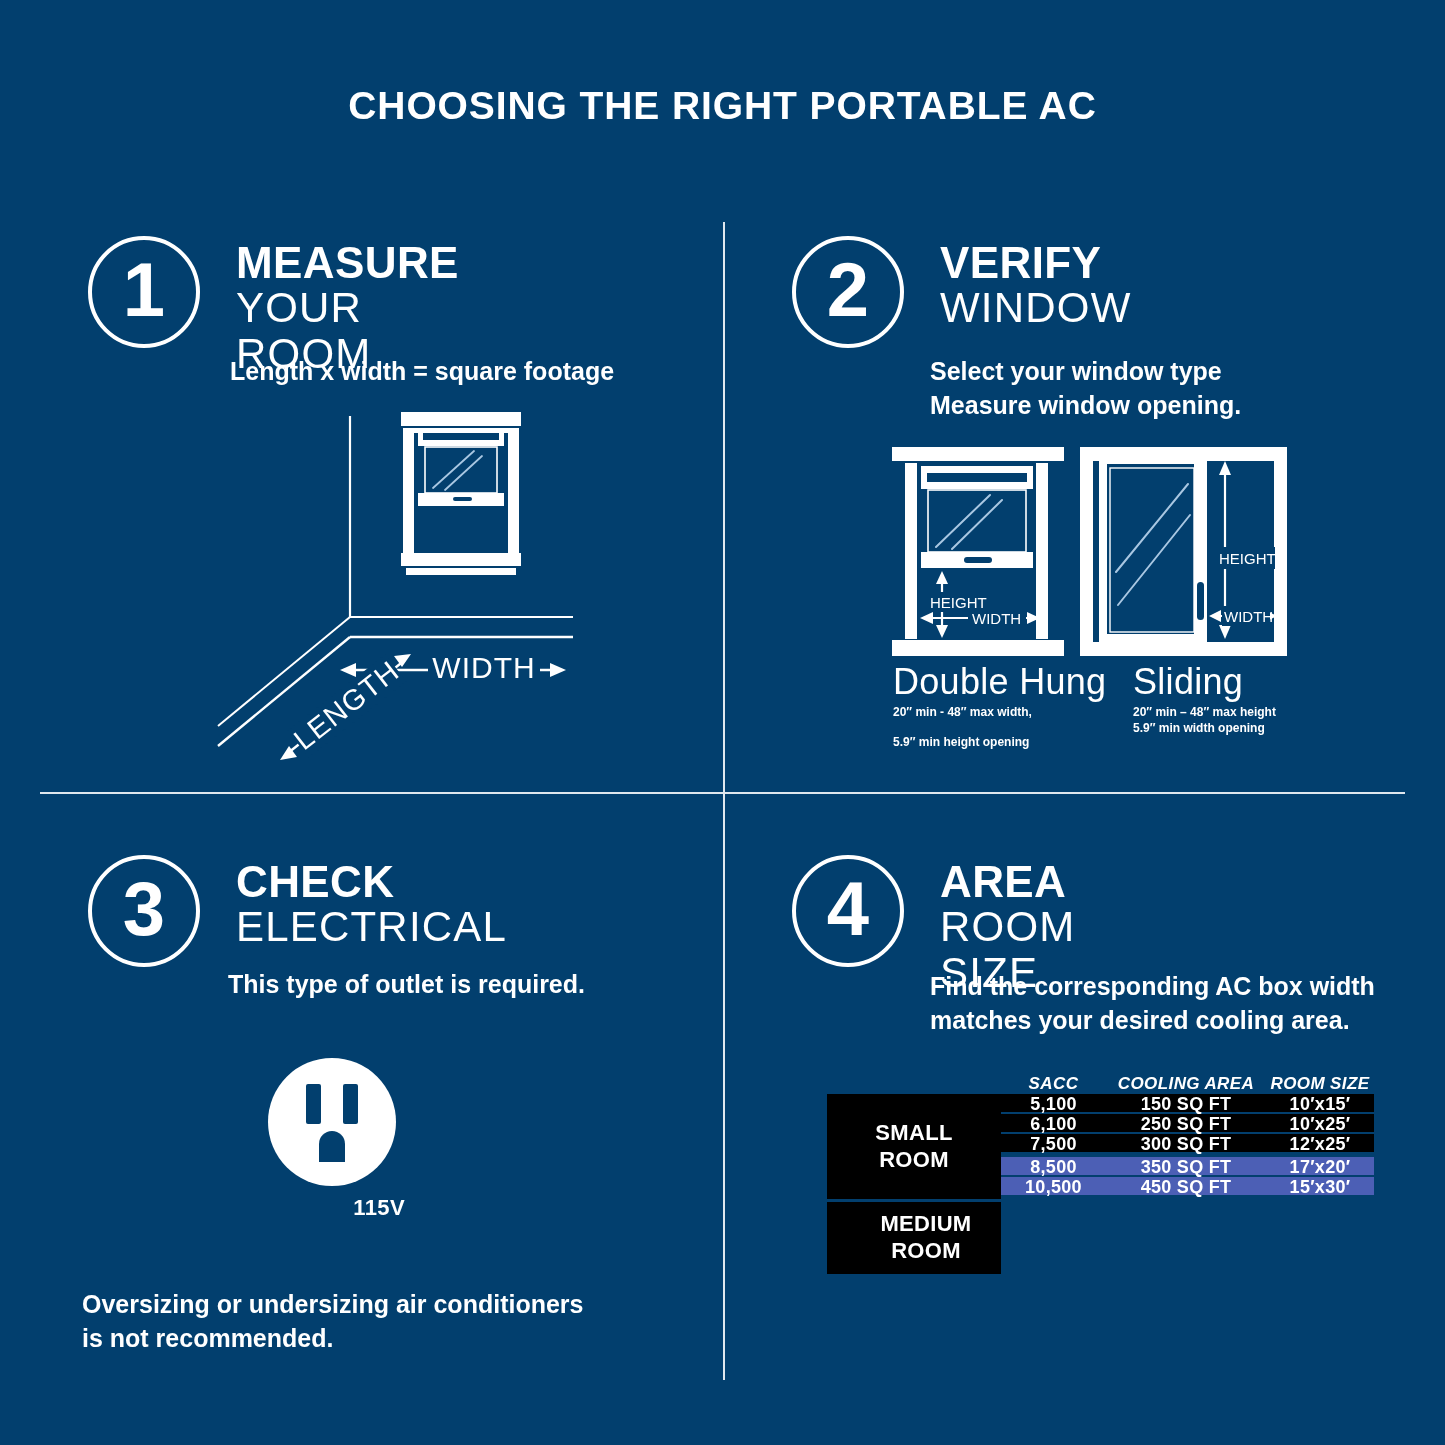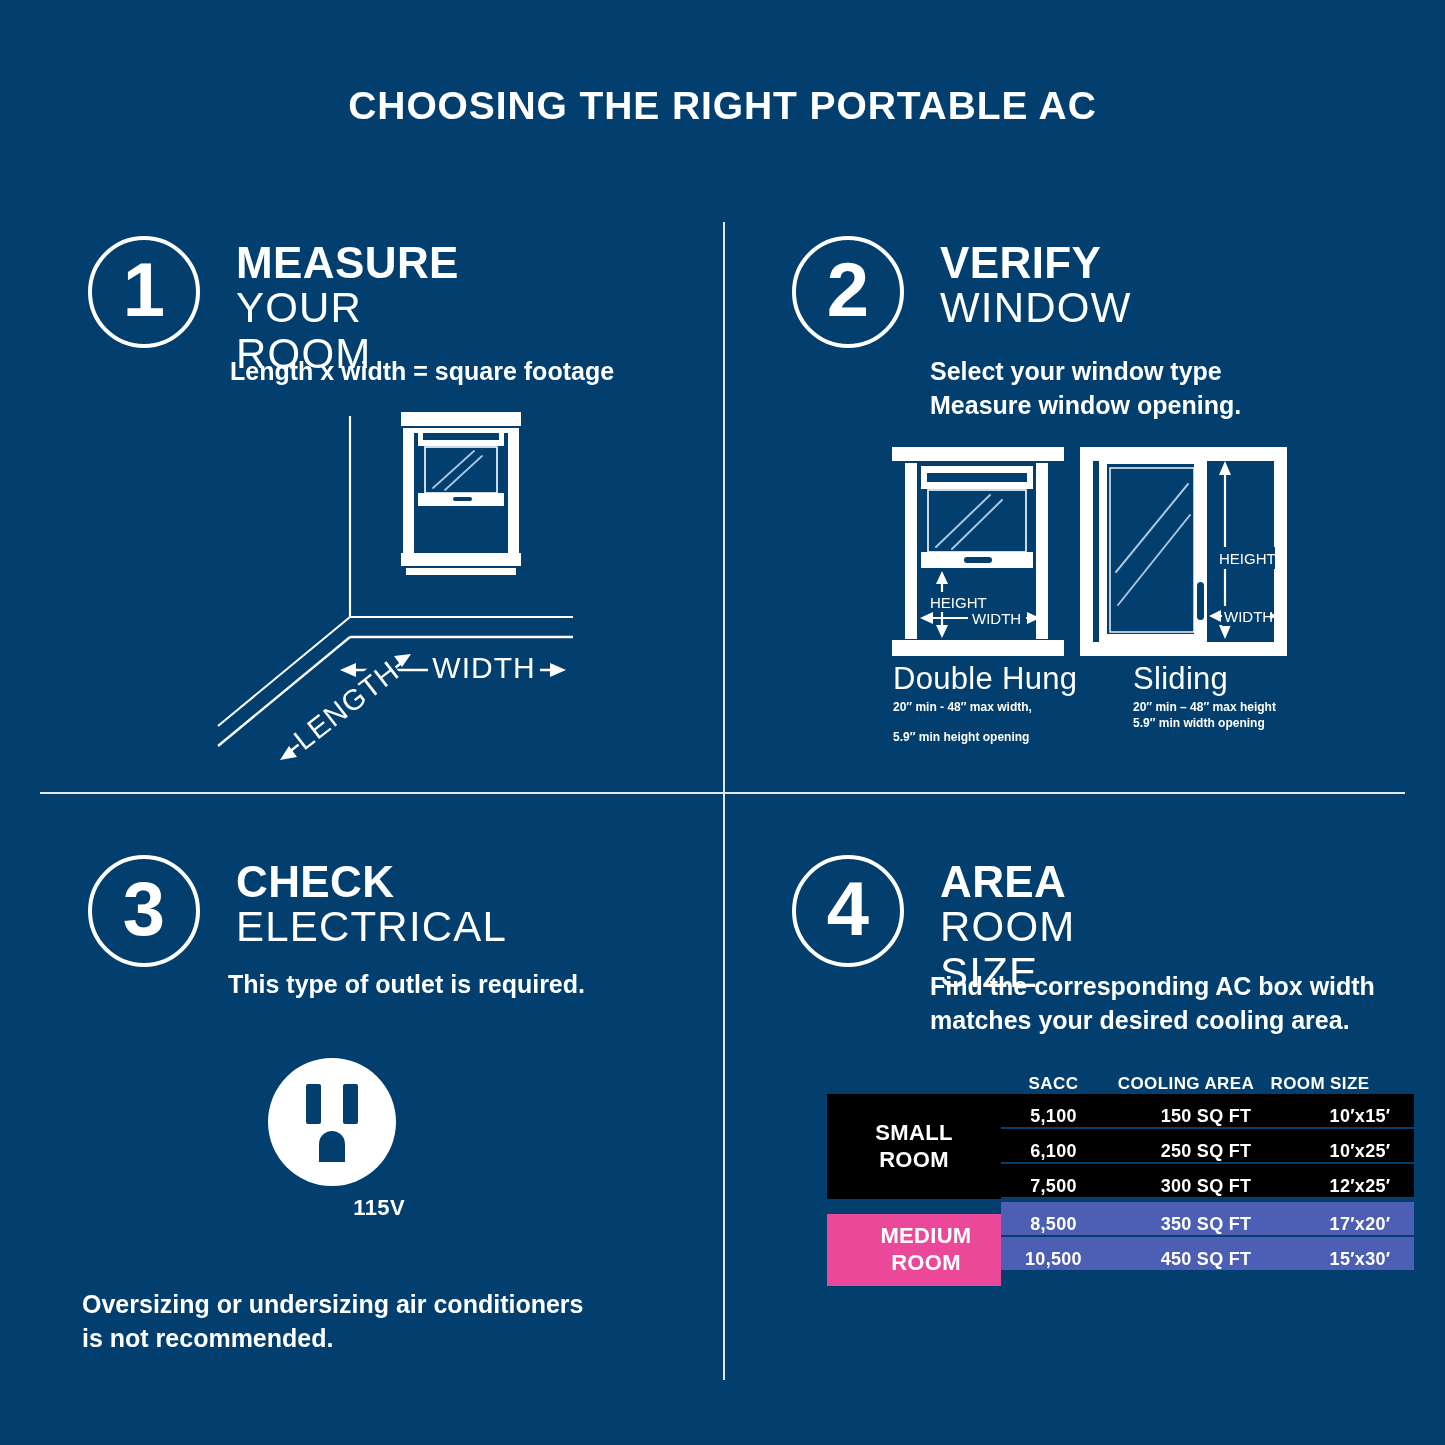--- a/index.html
+++ b/index.html
@@ -44,21 +44,21 @@
   
   #step1 { left:88px; top:236px; }
   #s1sub { position:absolute; left:230px; top:357px; font-size:25px; font-weight:bold; }
   #room-svg { position:absolute; left:190px; top:398px; }
 
   
   #step2 { left:792px; top:236px; }
   #s2sub { position:absolute; left:930px; top:355px; font-size:25px; font-weight:bold; line-height:1.34; }
   #win-svg { position:absolute; left:884px; top:442px; }
   .wincap { position:absolute; }
-  .wincap .cname { font-size:31px; font-weight:normal; letter-spacing:0.3px; line-height:1.12; }
+  .wincap .cname { font-size:36px; font-weight:normal; letter-spacing:0.3px; line-height:1.12; }
   .wincap .cdet { font-size:12px; font-weight:bold; line-height:1.32; margin-top:3px; }
   #cap-dh { left:893px; top:662px; }
   #cap-sl { left:1133px; top:662px; }
 
   
   #step3 { left:88px; top:855px; }
   #s3sub { position:absolute; left:228px; top:970px; font-size:25px; font-weight:bold; }
   #outlet { position:absolute; left:259px; top:1058px; }
   #volt { position:absolute; left:259px; top:1195px; width:146px; text-align:right;
           font-size:22px; font-weight:bold; letter-spacing:0.4px; }
@@ -66,35 +66,35 @@
 
   
   #step4 { left:792px; top:855px; }
   #s4sub { position:absolute; left:930px; top:970px; font-size:25px; font-weight:bold; line-height:1.34; }
 
   
   #tbl { position:absolute; left:827px; top:1065px; width:547px; }
   .t-headrow { display:flex; height:29px; align-items:flex-end; }
   .t-headrow .lbl-sp { width:174px; flex:0 0 174px; }
   .t-headrow .th {
-    font-size:17px; font-weight:bold; letter-spacing:0.4px; text-align:center;
+    font-size:17px; font-weight:bold; letter-spacing:0.4px; text-align:center;font-style:italic;
   }
   .th.c1 { width:105px; flex:0 0 105px; }
   .th.c2 { width:160px; flex:0 0 160px; }
   .th.c3 { width:108px; flex:0 0 108px; }
   .t-body { display:flex; }
   .t-labels { width:174px; flex:0 0 174px; }
   .lab-cell {
     display:flex; flex-direction:column; align-items:center; justify-content:center;
     text-align:left; font-size:22px; font-weight:bold; line-height:1.22; letter-spacing:0.3px;
   }
   .lab-small { height:105px; background:#000000; }
-  .lab-med { height:72px; background:#ec4899; margin-top:15px;padding-left:24px; }
+  .lab-med { height:72px; background:#000000; margin-top:3px;padding-left:24px; }
   .t-rows { flex:1; }
-  .t-row { display:flex; align-items:flex-end; height:33px; margin-bottom:2px;gap:20px; }
+  .t-row { display:flex; align-items:flex-start; height:18px; margin-bottom:2px; }
   .t-row.small { background:#000000; }
   .t-row.med { background:#4c5fb5; }
   .t-row .cell { text-align:center; font-size:18px; font-weight:bold; letter-spacing:0.3px; }
   .cell.c1 { width:105px; flex:0 0 105px; }
   .cell.c2 { width:160px; flex:0 0 160px; }
   .cell.c3 { width:108px; flex:0 0 108px; }
   .gap3 { height:3px; }
 </style>
 </head>
 <body>

